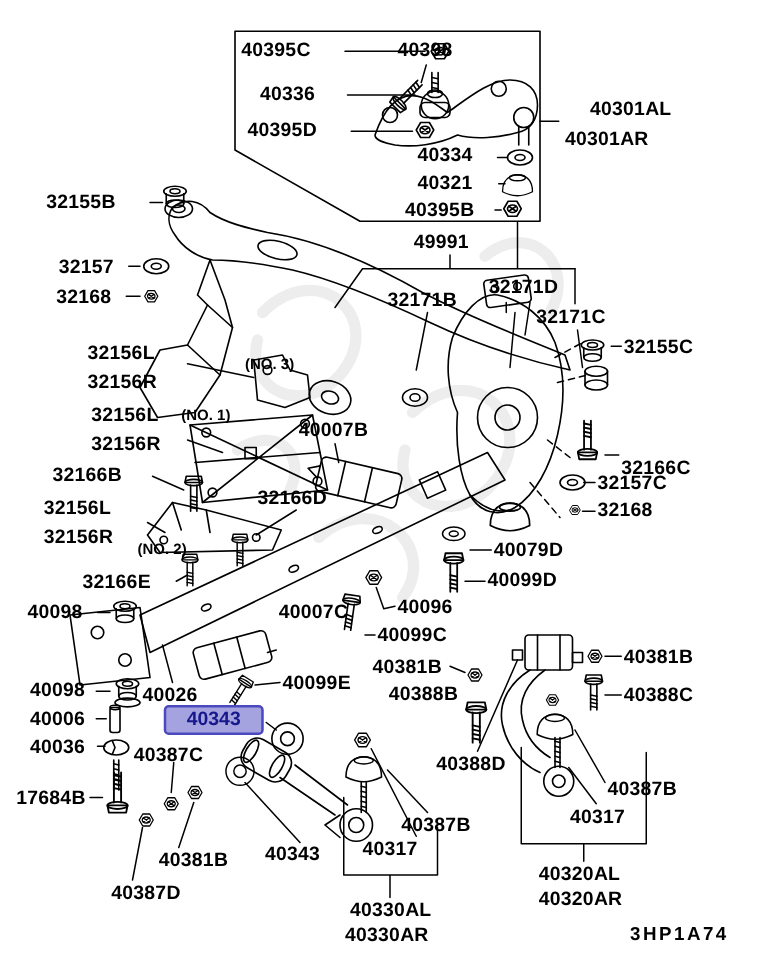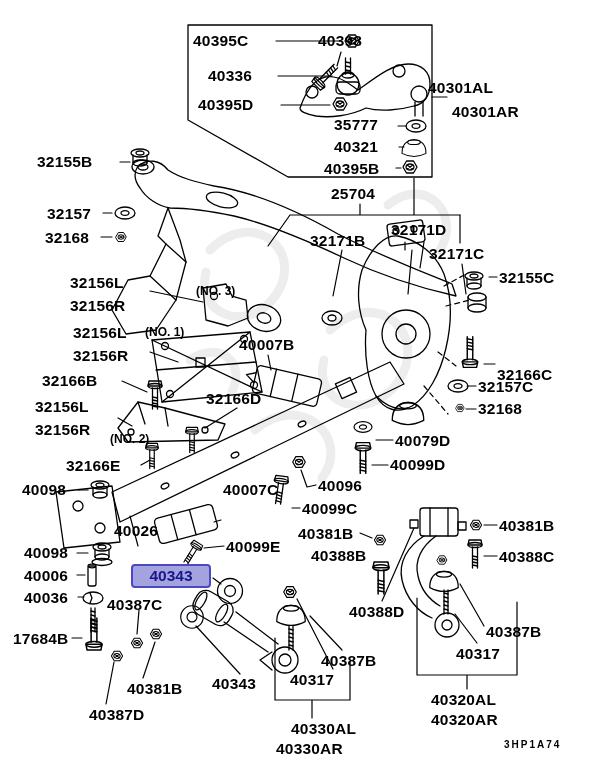--- a/index.html
+++ b/index.html
@@ -6,21 +6,21 @@
     --background:#FFFFFF; --line:#000000; --watermark:#E9E9E9;
     --highlight-fill:#A4A2DF; --highlight-border:#4B49BE; --highlight-text:#17178C;
   }
   html,body{margin:0;padding:0;background:#fff;}
   .stage{position:relative;width:609px;height:768px;background:var(--background);
          overflow:hidden;font-family:"Liberation Sans",sans-serif;}
   .stage svg{position:absolute;left:0;top:0;}
   .lbl{position:absolute;font-weight:700;font-size:15.5px;line-height:1;
        letter-spacing:.2px;color:#000;white-space:nowrap;}
   .note{font-size:12px;letter-spacing:0;}
-  .code{font-size:10px;letter-spacing:2px;}
+  .code{font-size:15px;letter-spacing:2px;}
   .hl{position:absolute;left:131px;top:564px;width:80px;height:24px;
       background:var(--highlight-fill);border:2px solid var(--highlight-border);
       border-radius:4px;color:var(--highlight-text);display:flex;align-items:center;
       justify-content:center;font-weight:700;font-size:15.5px;box-sizing:border-box;}
   .art{stroke:var(--line);stroke-width:1.3;fill:none;stroke-linejoin:round;stroke-linecap:round;}
   .dash{stroke-dasharray:5 4;}
   .wm{stroke:var(--watermark);stroke-width:9;fill:none;opacity:.8;stroke-linecap:round;}
 </style>
 </head>
 <body>
@@ -267,27 +267,27 @@
       <path d="M417,598 L417,675 L517,675 L517,602 M467,675 L467,689"></path>
       <path class="dash" d="M444,286 L466,274 M446,306 L470,300 M438,352 L456,366 M424,386 L448,414"></path>
     </g>
   </g>
 </svg>
 
 <div class="lbl" style="left:193px;top:33px">40395C</div>
 <div class="lbl" style="left:318px;top:33px">40398</div>
 <div class="lbl" style="left:208px;top:68px">40336</div>
 <div class="lbl" style="left:198px;top:97px">40395D</div>
-<div class="lbl" style="left:428px;top:80px">40301AL</div>
+<div class="lbl" style="left:472px;top:80px">40301AL</div>
 <div class="lbl" style="left:452px;top:104px">40301AR</div>
-<div class="lbl" style="left:334px;top:117px">35777</div>
+<div class="lbl" style="left:334px;top:117px">40334</div>
 <div class="lbl" style="left:334px;top:139px">40321</div>
 <div class="lbl" style="left:324px;top:161px">40395B</div>
 <div class="lbl" style="left:37px;top:154px">32155B</div>
-<div class="lbl" style="left:331px;top:186px">25704</div>
+<div class="lbl" style="left:331px;top:186px">49991</div>
 <div class="lbl" style="left:47px;top:206px">32157</div>
 <div class="lbl" style="left:45px;top:230px">32168</div>
 <div class="lbl" style="left:310px;top:233px">32171B</div>
 <div class="lbl" style="left:391px;top:222px">32171D</div>
 <div class="lbl" style="left:429px;top:246px">32171C</div>
 <div class="lbl" style="left:499px;top:270px">32155C</div>
 <div class="lbl" style="left:70px;top:275px">32156L</div>
 <div class="lbl" style="left:70px;top:298px">32156R</div>
 <div class="lbl note" style="left:196px;top:285px">(NO. 3)</div>
 <div class="lbl" style="left:73px;top:325px">32156L</div>
@@ -307,34 +307,34 @@
 <div class="lbl" style="left:66px;top:458px">32166E</div>
 <div class="lbl" style="left:318px;top:478px">40096</div>
 <div class="lbl" style="left:22px;top:482px">40098</div>
 <div class="lbl" style="left:302px;top:501px">40099C</div>
 <div class="lbl" style="left:223px;top:482px">40007C</div>
 <div class="lbl" style="left:298px;top:526px">40381B</div>
 <div class="lbl" style="left:311px;top:548px">40388B</div>
 <div class="lbl" style="left:499px;top:518px">40381B</div>
 <div class="lbl" style="left:499px;top:549px">40388C</div>
 <div class="lbl" style="left:24px;top:545px">40098</div>
-<div class="lbl" style="left:114px;top:523px">40026</div>
+<div class="lbl" style="left:114px;top:549px">40026</div>
 <div class="lbl" style="left:226px;top:539px">40099E</div>
 <div class="hl">40343</div>
 <div class="lbl" style="left:24px;top:568px">40006</div>
 <div class="lbl" style="left:24px;top:590px">40036</div>
 <div class="lbl" style="left:107px;top:597px">40387C</div>
 <div class="lbl" style="left:349px;top:604px">40388D</div>
 <div class="lbl" style="left:13px;top:631px">17684B</div>
 <div class="lbl" style="left:486px;top:624px">40387B</div>
 <div class="lbl" style="left:456px;top:646px">40317</div>
 <div class="lbl" style="left:321px;top:653px">40387B</div>
 <div class="lbl" style="left:127px;top:681px">40381B</div>
 <div class="lbl" style="left:212px;top:676px">40343</div>
 <div class="lbl" style="left:290px;top:672px">40317</div>
 <div class="lbl" style="left:89px;top:707px">40387D</div>
-<div class="lbl" style="left:291px;top:721px">40330AL</div>
+<div class="lbl" style="left:280px;top:721px">40330AL</div>
 <div class="lbl" style="left:276px;top:741px">40330AR</div>
 <div class="lbl" style="left:431px;top:692px">40320AL</div>
 <div class="lbl" style="left:431px;top:712px">40320AR</div>
 <div class="lbl code" style="left:504px;top:740px">3HP1A74</div>
 
 </div>
 
 </body></html>

